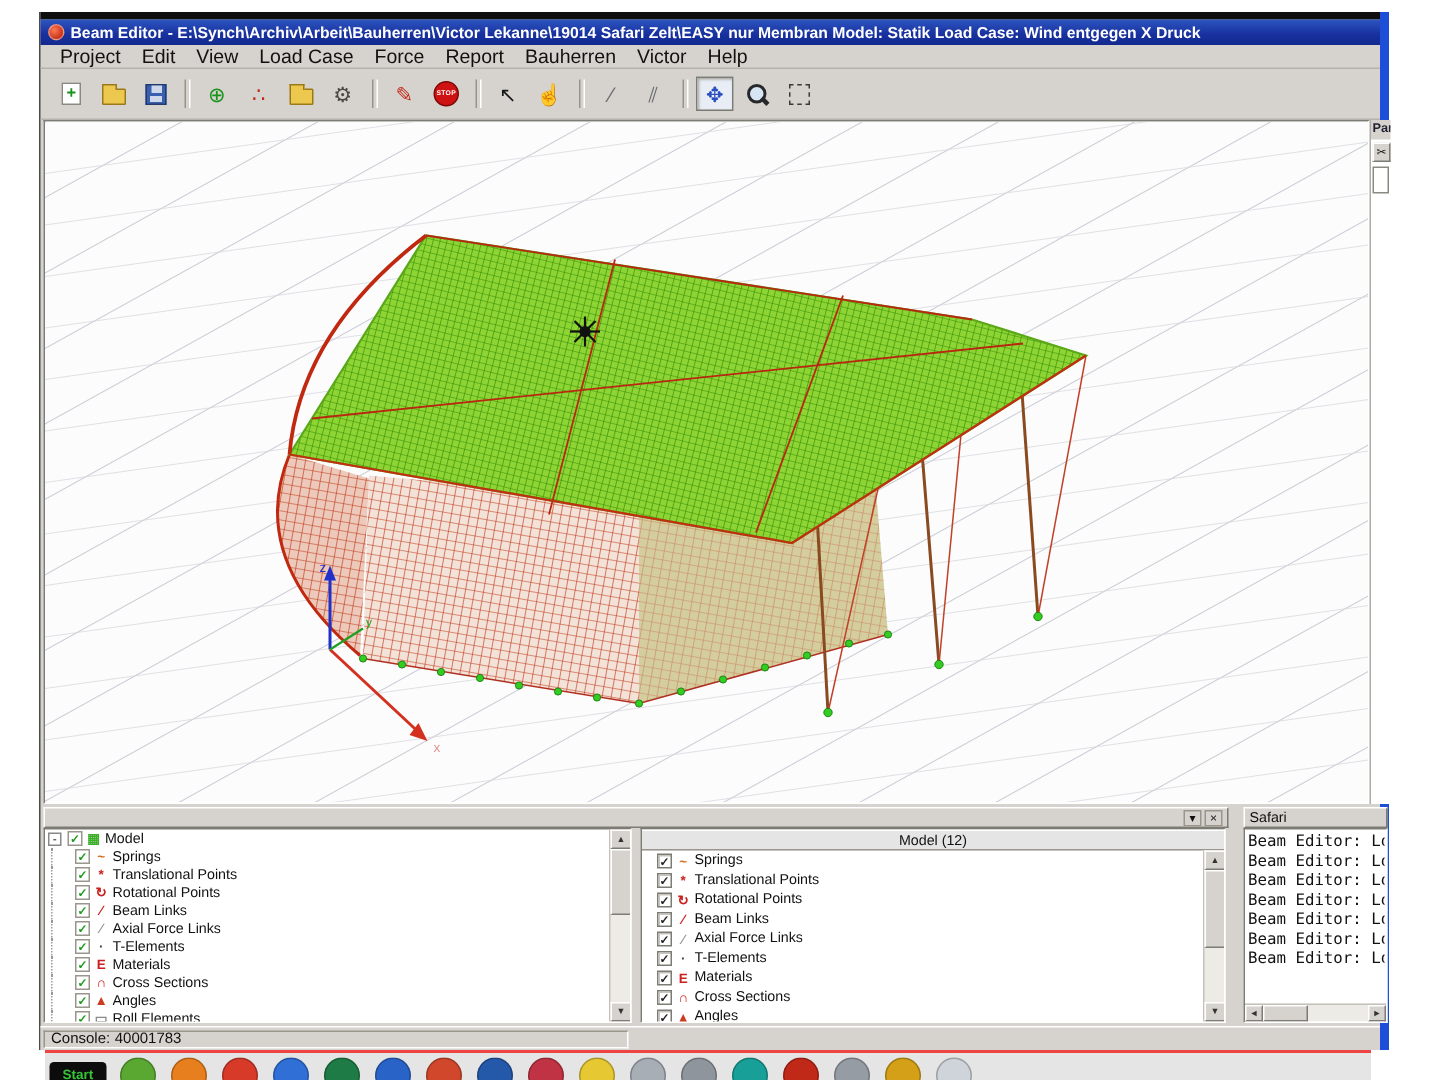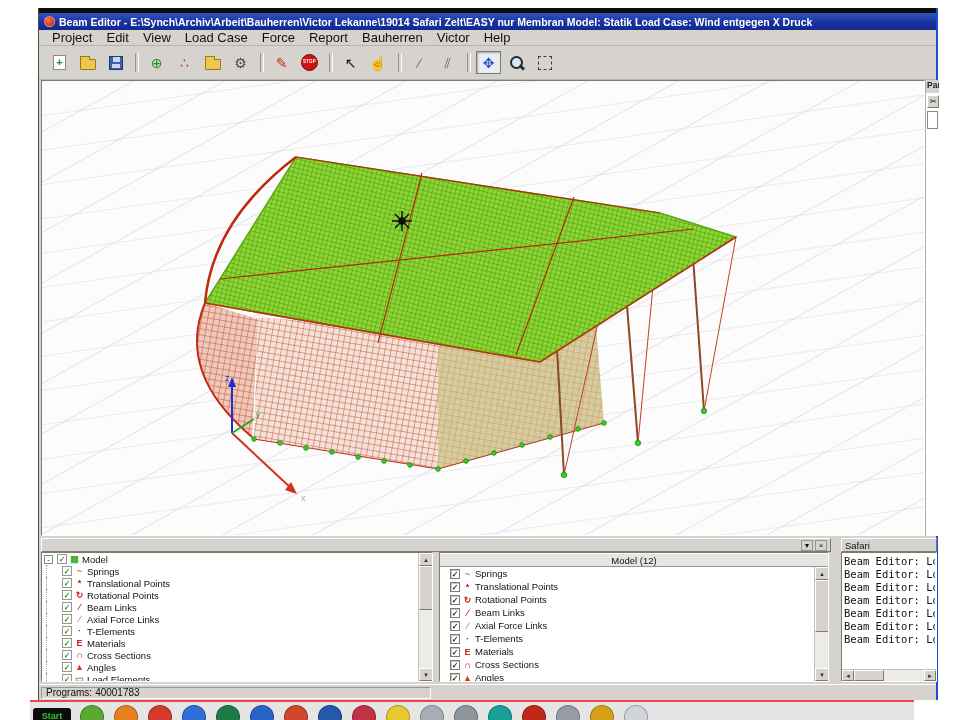--- a/index.html
+++ b/index.html
@@ -1,20 +1,20 @@
 <!DOCTYPE html>
 <html><head>
 <meta charset="utf-8">
 <style>
   *{margin:0;padding:0;box-sizing:border-box;}
   html,body{width:960px;height:720px;overflow:hidden;background:#fff;}
   body{font-family:"Liberation Sans",sans-serif;color:#111;}
   .stage{position:relative;width:960px;height:720px;background:#fff;}
 
-  .app{position:absolute;left:38px;top:8px;width:900px;height:692px;background:#d6d3ce;border-left:1px solid #4a4a46;border-right:2px solid #1d4ed8;}
+  .app{position:absolute;left:26px;top:8px;width:900px;height:692px;background:#d6d3ce;border-left:1px solid #4a4a46;border-right:6px solid #1d4ed8;}
   .topedge{position:absolute;left:0;top:0;width:100%;height:5px;background:#0e0e0e;}
 
   .titlebar{position:absolute;left:0;top:5px;width:100%;height:17px;background:linear-gradient(180deg,#2d55c0 0%,#17309e 60%,#122a8e 100%);display:flex;align-items:center;gap:4px;padding:0 5px;overflow:hidden;}
   .app-ico{width:11px;height:11px;border-radius:50%;background:radial-gradient(circle at 35% 35%,#ff7a55,#b01500);border:1px solid rgba(255,255,255,.4);flex:0 0 auto;}
   .title-text{color:#fff;font-size:10.5px;font-weight:bold;white-space:nowrap;}
 
   .menubar{position:absolute;left:0;top:22px;width:100%;height:16px;display:flex;align-items:center;padding-left:6px;border-bottom:1px solid #b6b3ac;}
   .menu-item{font-size:13px;padding:15px 7px;white-space:nowrap;}
 
   .toolbar{position:absolute;left:0;top:38px;width:100%;height:34px;display:flex;align-items:center;padding-left:8px;gap:3px;border-bottom:1px solid #b6b3ac;}
@@ -395,21 +395,21 @@
             <span class="indent"></span>
             <span class="cb green">✓</span>
             <span class="ticon" style="color: rgb(204, 58, 32);">▲</span>
             <span class="tlabel">Angles</span>
           </div>
 
           <div class="trow">
             <span class="indent"></span>
             <span class="cb green">✓</span>
             <span class="ticon" style="color: rgb(138, 138, 138);">▭</span>
-            <span class="tlabel">Load Elements</span>
+            <span class="tlabel">Roll Elements</span>
           </div>
         </div>
       <div class="vsb">
         <div class="sbtn up">▲</div>
         <div class="thumb"></div>
         <div class="sbtn down">▼</div>
       </div>
     </div>
 
     <div class="panel model-panel">
@@ -498,21 +498,21 @@
         </div>
       <div class="hsb">
         <div class="sbtn left">◄</div>
         <div class="thumb"></div>
         <div class="sbtn right">►</div>
       </div>
     </div>
 
     <div class="statusbar">
       <div class="status-cell">
-        <span>Programs:</span>
+        <span>Console:</span>
         <span>40001783</span>
       </div>
     </div>
   </div>
 
   <div class="taskbar">
     <div class="start-btn">Start</div>
     <div class="task-apps">
 
         <span class="tapp" style="background: rgb(90, 168, 50);"></span>

